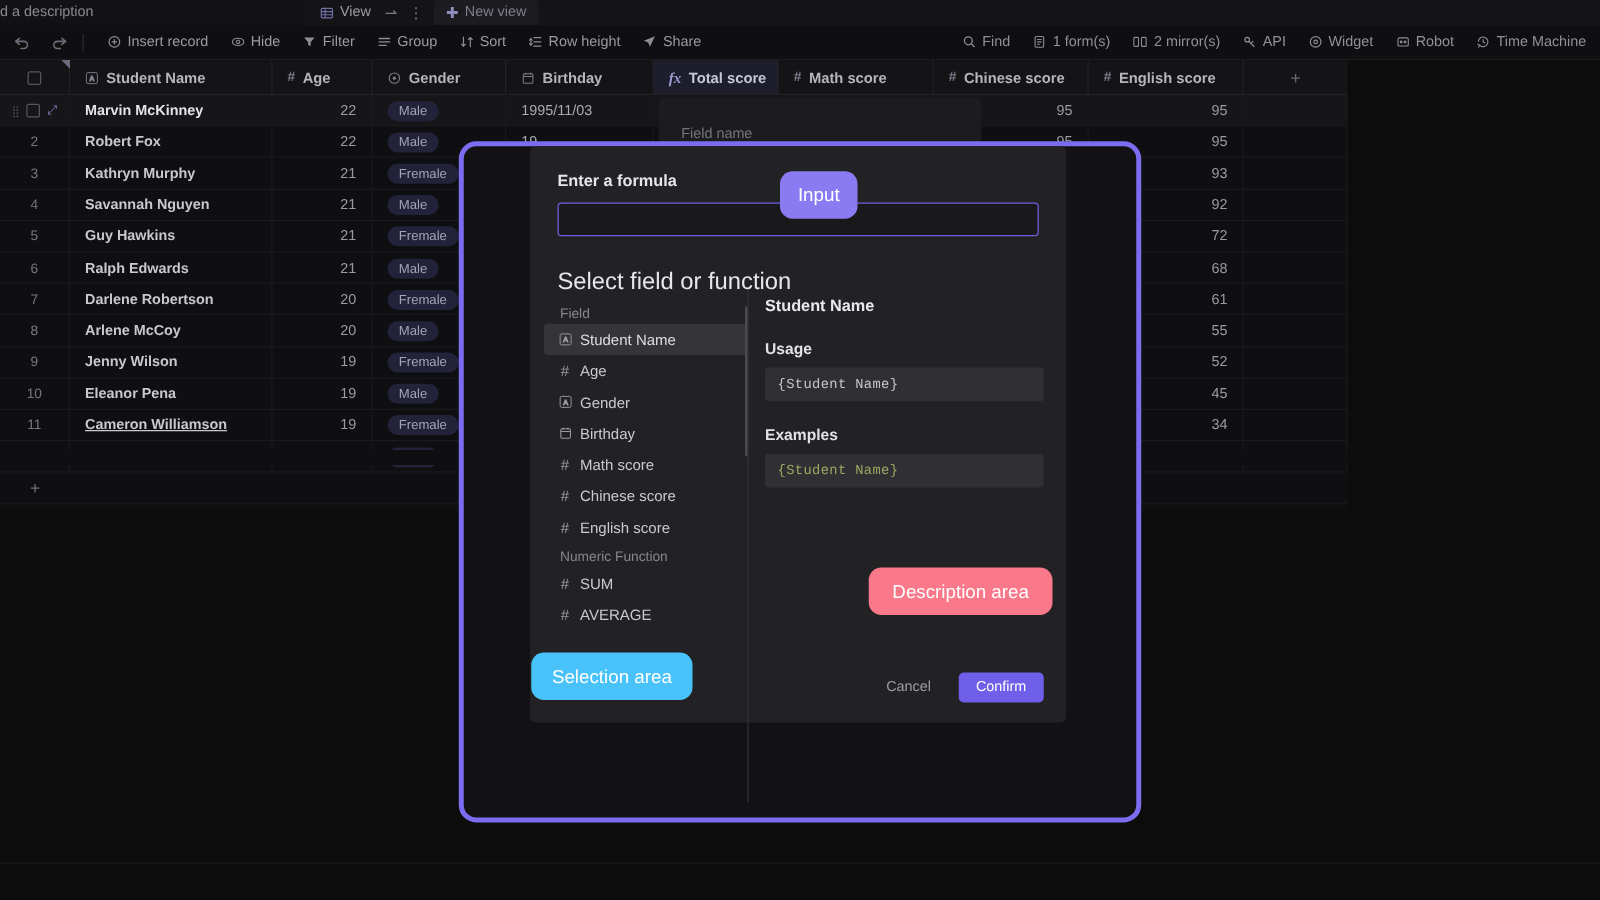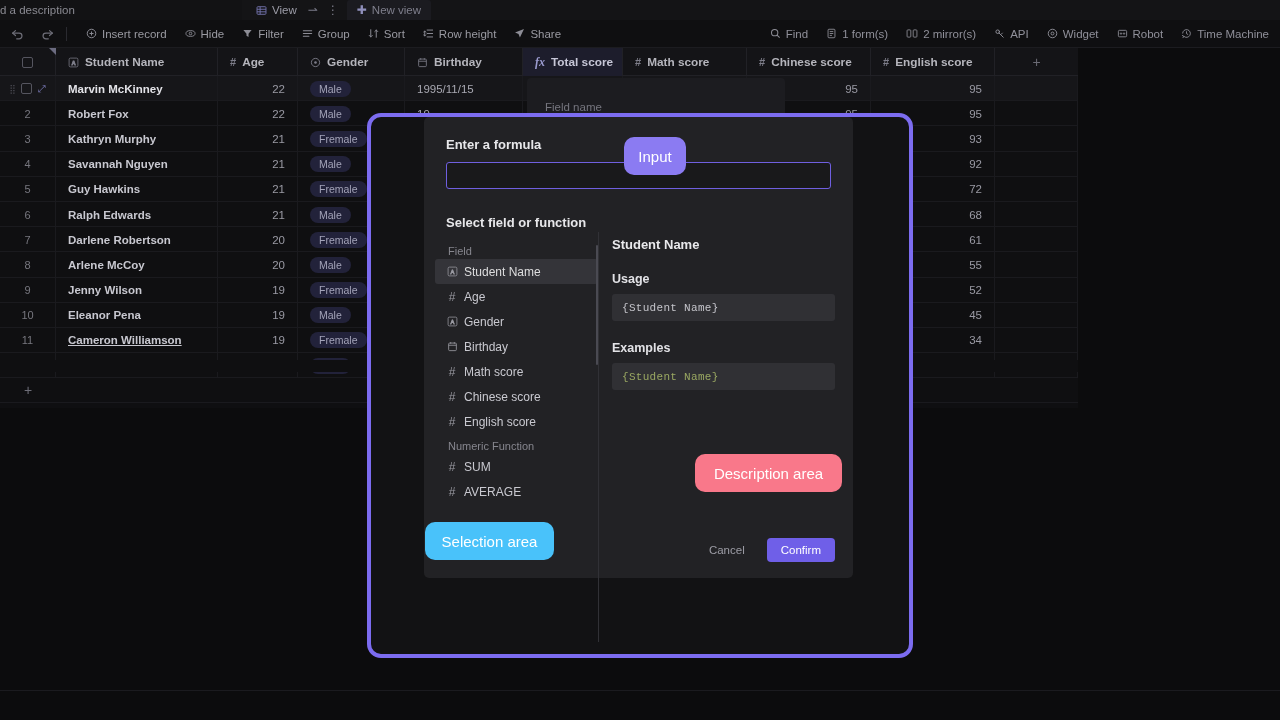--- a/index.html
+++ b/index.html
@@ -173,21 +173,21 @@
   }
   .m-input {
     position: absolute; left: 22px; top: 45px;
     width: 385px; height: 27px;
     background: #19191b;
     border: 1px solid #6f5fe0;
     border-radius: 3px;
   }
   .m-sub {
     position: absolute; left: 22px; top: 98px;
-    font-size: 13px; color: #e7e7ea; font-weight: bold;
+    font-size: 19px; color: #e7e7ea; font-weight: normal;
   }
   .m-divider {
     position: absolute; left: 174px; top: 115px; width: 1px; height: 410px;
     background: #313136;
   }
 
   
   .flist {
     position: absolute; left: 11px; top: 122px; width: 163px; height: 290px;
     overflow: hidden;
@@ -525,21 +525,21 @@
               <span class="drag-dots">⣿</span>
               <span class="chkbox" style="display:inline-block"></span>
               <span class="expand-ic">⤢</span>
             </span>
           </div>
           <div class="gcell name" style="width: 162px; text-align: right;">Marvin McKinney</div>
           <div class="gcell num" style="width: 80px;">22</div>
           <div class="gcell " style="width: 107px;">
             <span class="pill">Male</span>
           </div>
-          <div class="gcell " style="width: 118px;">1995/11/15</div>
+          <div class="gcell " style="width: 118px;">1995/11/03</div>
           <div class="gcell num" style="width: 100px;"></div>
           <div class="gcell num" style="width: 124px;"></div>
           <div class="gcell num" style="width: 124px;">95</div>
           <div class="gcell num" style="width: 124px;">95</div>
           <div class="gcell " style="width: 83px;"></div>
         </div>
         <div class="grow">
           <div class="gcell idx" style="width: 56px;">
             <span>2</span>
           </div>

